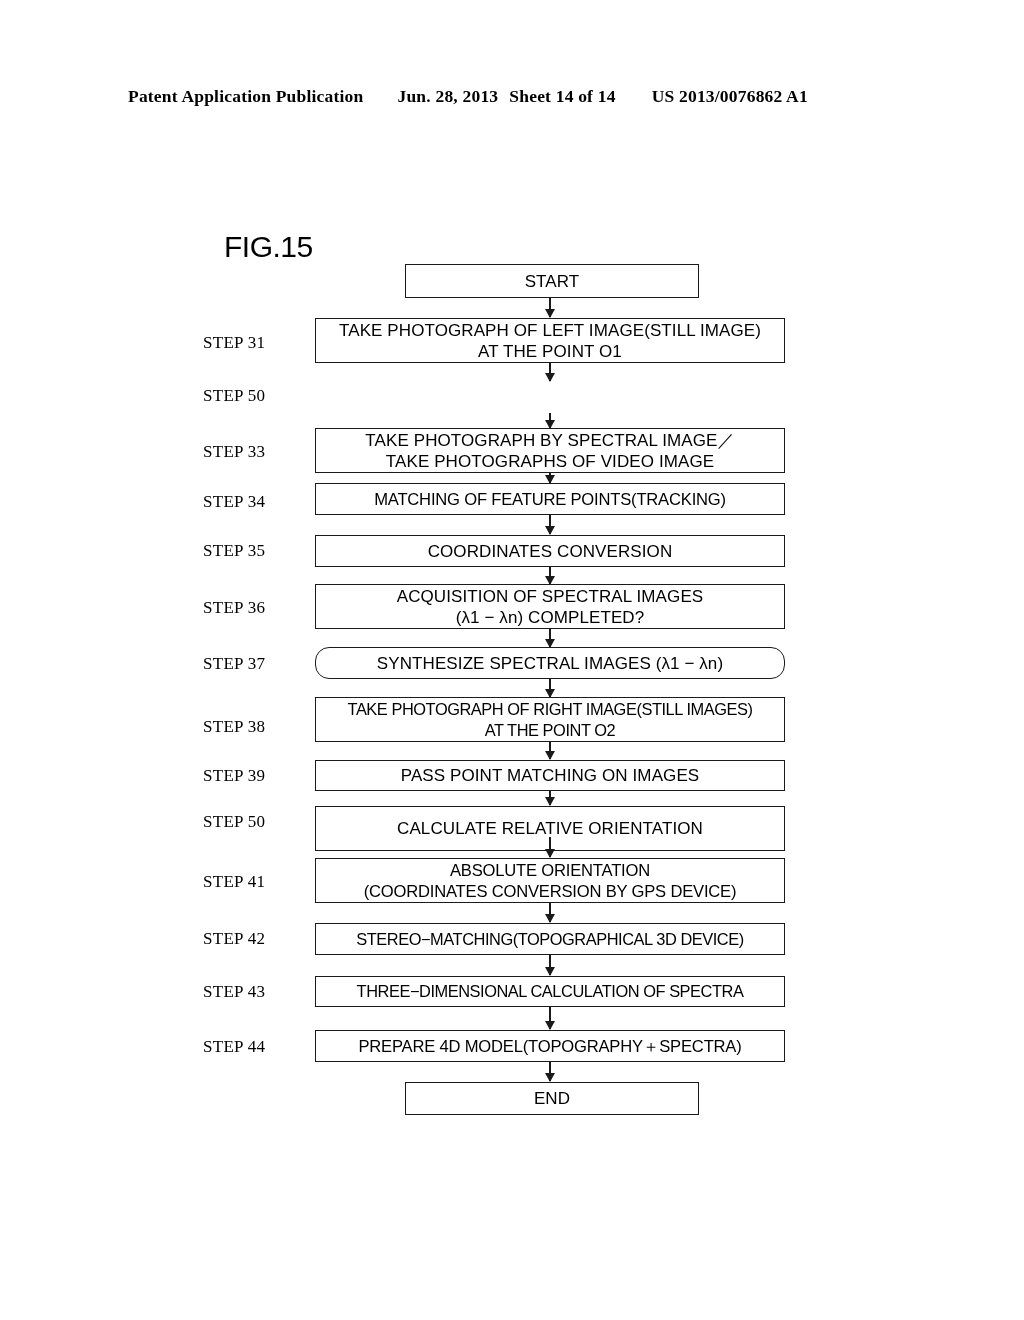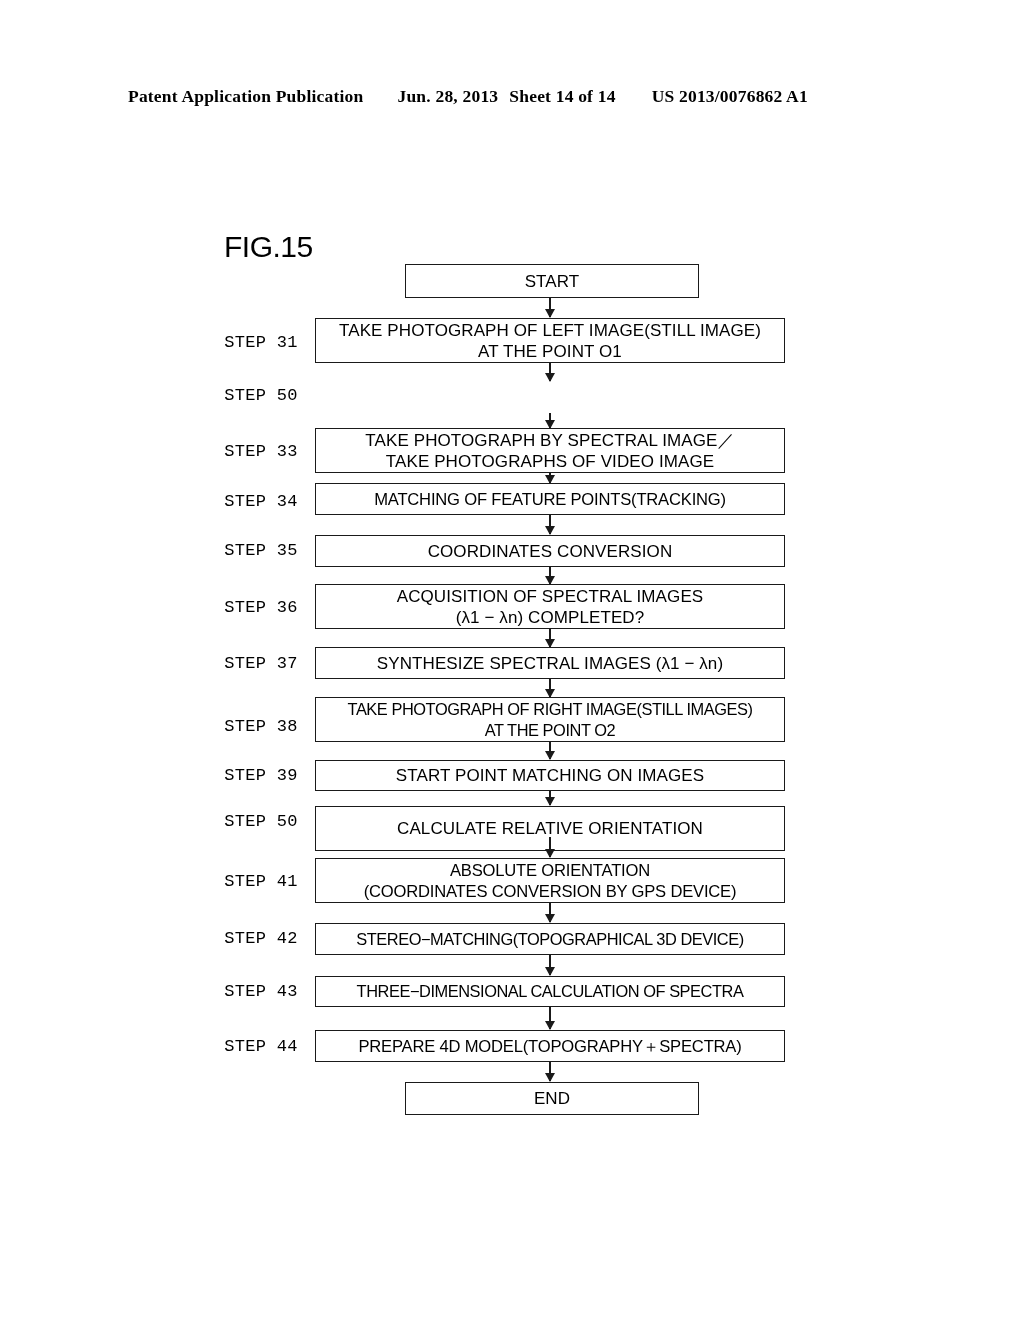--- a/index.html
+++ b/index.html
@@ -82,24 +82,24 @@
     letter-spacing: -0.2px;
     font-size: 16.6px;
   }
   .node.tighter {
     letter-spacing: -0.45px;
     font-size: 16.4px;
   }
 
   .step-label {
     position: absolute;
-    left: 213px;
+    left: 203px;
     width: 96px;
-    text-align: center;
-    font-family: Liberation Mono, monospace;
+    text-align: left;
+    font-family: Liberation Serif, serif;
     font-size: 17px;
     letter-spacing: 0.3px;
     white-space: nowrap;
   }
 
   
   .arrow {
     position: absolute;
     left: 549px;
     width: 2px;
@@ -154,30 +154,30 @@
   <div class="step-label" style="top:541px;">STEP 35</div>
   <div class="node process" style="top:535px;height:32px;">COORDINATES CONVERSION</div>
   <div class="arrow" style="top:567px;height:17px;"></div>
 
   <div class="step-label" style="top:598px;">STEP 36</div>
   <div class="node process" style="top:584px;height:45px;">ACQUISITION OF SPECTRAL IMAGES
 (λ1 − λn) COMPLETED?</div>
   <div class="arrow" style="top:629px;height:18px;"></div>
 
   <div class="step-label" style="top:654px;">STEP 37</div>
-  <div class="node process" style="top:647px;height:32px;">SYNTHESIZE SPECTRAL IMAGES (λ1 − λn)</div>
+  <div class="node process" style="top:647px;height:32px;border-radius:14px;">SYNTHESIZE SPECTRAL IMAGES (λ1 − λn)</div>
   <div class="arrow" style="top:679px;height:18px;"></div>
 
   <div class="step-label" style="top:717px;">STEP 38</div>
   <div class="node process tighter" style="top:697px;height:45px;">TAKE PHOTOGRAPH OF RIGHT IMAGE(STILL IMAGES)
 AT THE POINT O2</div>
   <div class="arrow" style="top:742px;height:17px;"></div>
 
   <div class="step-label" style="top:766px;">STEP 39</div>
-  <div class="node process" style="top:760px;height:31px;">START POINT MATCHING ON IMAGES</div>
+  <div class="node process" style="top:760px;height:31px;">PASS POINT MATCHING ON IMAGES</div>
   <div class="arrow" style="top:791px;height:14px;"></div>
 
   <div class="step-label" style="top:812px;">STEP 50</div>
   <div class="node process" style="top:806px;height:45px;">CALCULATE RELATIVE ORIENTATION</div>
   <div class="arrow" style="top:837px;height:20px;"></div>
 
   <div class="step-label" style="top:872px;">STEP 41</div>
   <div class="node process tight" style="top:858px;height:45px;">ABSOLUTE ORIENTATION
 (COORDINATES CONVERSION BY GPS DEVICE)</div>
   <div class="arrow" style="top:903px;height:19px;"></div>

